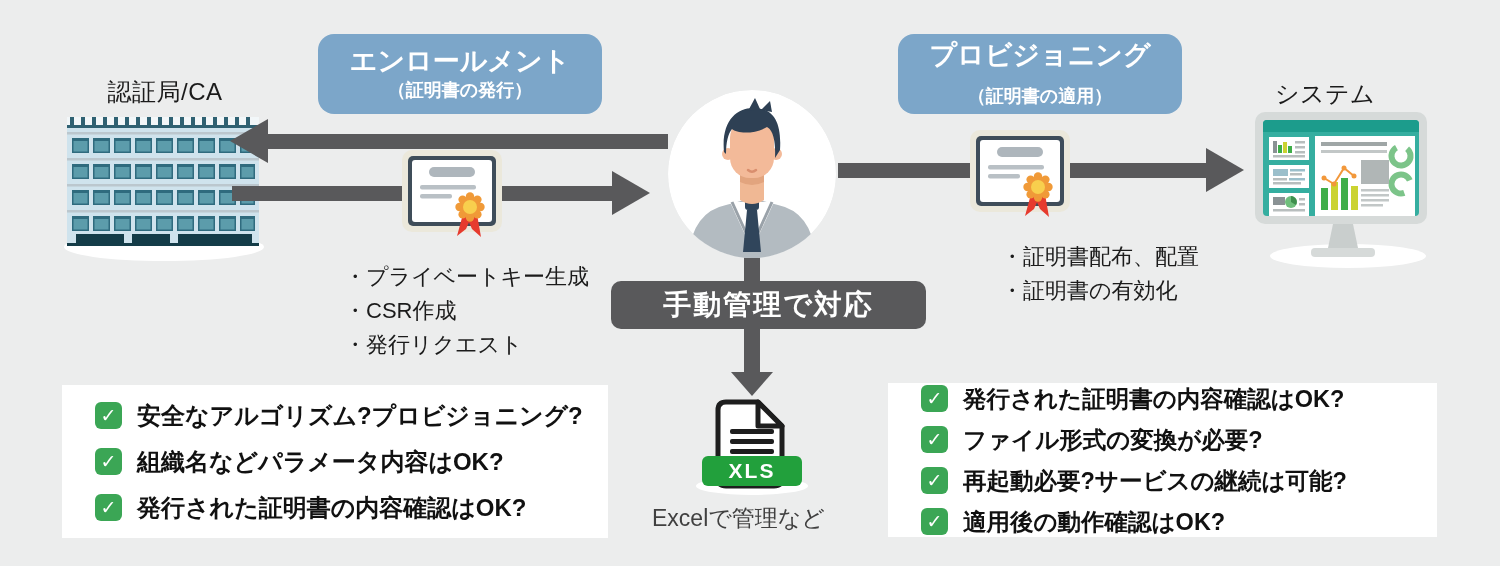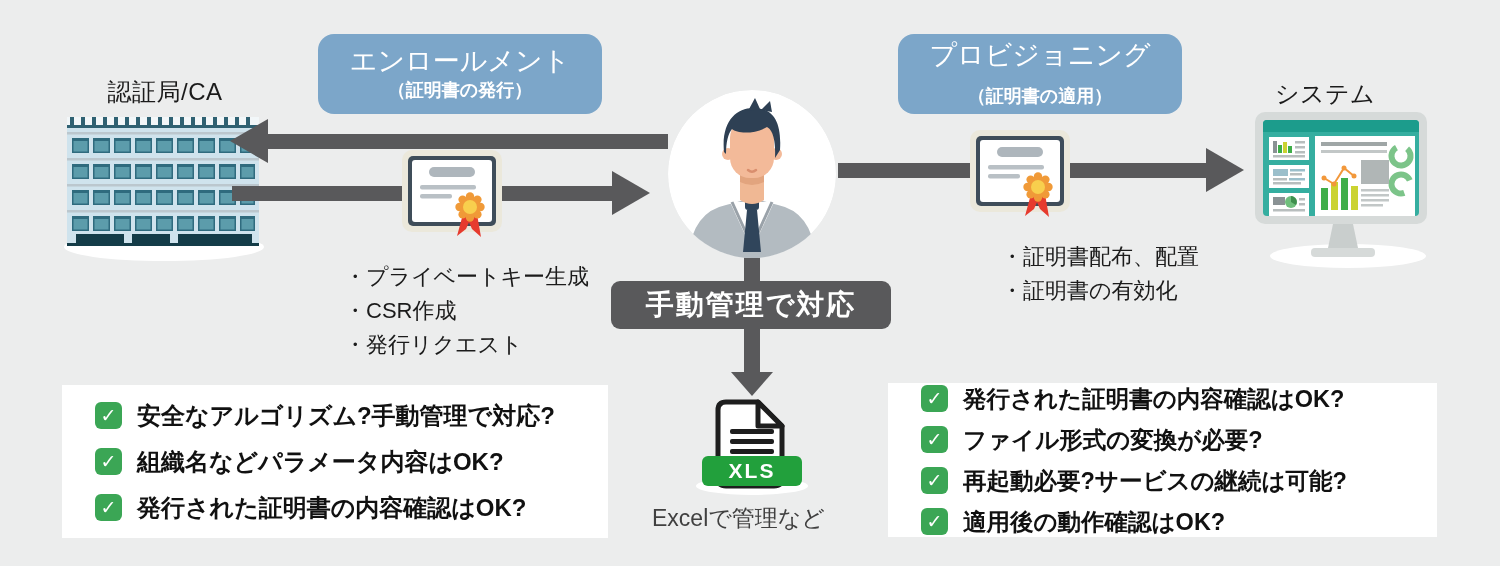--- a/index.html
+++ b/index.html
@@ -7,21 +7,21 @@
   #canvas{position:relative;width:1500px;height:566px;background:#ECEDED;overflow:hidden;}
 
   .abs{position:absolute;}
 
   
   .node-label{font-size:24px;font-weight:500;color:#1b1b1b;text-align:center;letter-spacing:0.5px;}
 
   
   .phase-header{background:#7CA6C9;border-radius:16px;color:#ffffff;text-align:center;
     display:flex;flex-direction:column;justify-content:center;gap:2px;}
-  .phase-title{font-size:27px;font-weight:normal;line-height:30px;}
+  .phase-title{font-size:27px;font-weight:bold;line-height:30px;}
   .phase-subtitle{font-size:18px;font-weight:bold;line-height:25px;}
 
   
   .arrow-bar{background:#59595B;}
   .arrow-head-left{width:0;height:0;border-top:22px solid transparent;border-bottom:22px solid transparent;border-right:38px solid #59595B;}
   .arrow-head-right{width:0;height:0;border-top:22px solid transparent;border-bottom:22px solid transparent;border-left:38px solid #59595B;}
   .arrow-head-down{width:0;height:0;border-left:21px solid transparent;border-right:21px solid transparent;border-top:24px solid #59595B;}
 
   
   .task-list{display:flex;flex-direction:column;}
@@ -253,21 +253,21 @@
 
       <rect x="62" y="28" width="44" height="60" rx="20" fill="#F3BA99"></rect>
       <path d="M80,80 q4,3.5 8,0" stroke="#D98E6E" stroke-width="2.5" fill="none" stroke-linecap="round"></path>
 
       <path d="M56,62 C53,32 68,18 85,18 C104,18 114,30 112,60 L107,68 C108,46 103,39 99,37 C88,44 69,44 64,39 C60,44 58,52 58,64 Z" fill="#2E4054"></path>
       <polygon points="80,21 87,8 92,19" fill="#2E4054"></polygon>
       <polygon points="93,20 102,11 104,22" fill="#2E4054"></polygon>
     </svg>
   </div>
 
-  <div class="abs manual-box" style="left:611px;top:281px;width:280px;height:48px;border-radius:9px;">
+  <div class="abs manual-box" style="left:611px;top:281px;width:315px;height:48px;">
     <span>手動管理で対応</span>
   </div>
 
   <div class="abs arrow-bar" style="left:744px;top:329px;width:16px;height:43px;"></div>
   <div class="abs arrow-head-down" style="left:731px;top:372px;"></div>
 
   <svg class="abs" style="left:694px;top:396px;" width="116" height="100" viewBox="0 0 116 100">
     <ellipse cx="58" cy="90" rx="56" ry="9" fill="#FFFFFF"></ellipse>
     <path d="M32,6 h32 l24,24 v52 q0,8 -8,8 h-48 q-8,0 -8,-8 v-68 q0,-8 8,-8 Z" fill="#FFFFFF" stroke="#1E1E1E" stroke-width="5" stroke-linejoin="round"></path>
     <path d="M64,6 l24,24 h-24 Z" fill="#FFFFFF" stroke="#1E1E1E" stroke-width="5" stroke-linejoin="round"></path>
@@ -374,21 +374,21 @@
         <circle cx="101" cy="66" r="2.5" fill="#F2983B"></circle>
     </g>
 
     <polygon points="80,114 100,114 105,138 75,138" fill="#C9CECD"></polygon>
     <rect x="58" y="138" width="64" height="9" rx="4" fill="#D6DAD9"></rect>
   </svg>
 
   <div class="abs check-card card-left" style="left:62px;top:385px;width:546px;height:153px;">
     <div class="check-row">
       <span class="check-box">✓</span>
-      <span class="check-text">安全なアルゴリズム?手動管理で対応?</span>
+      <span class="check-text">安全なアルゴリズム?プロビジョニング?</span>
     </div>
     <div class="check-row">
       <span class="check-box">✓</span>
       <span class="check-text">組織名などパラメータ内容はOK?</span>
     </div>
     <div class="check-row">
       <span class="check-box">✓</span>
       <span class="check-text">発行された証明書の内容確認はOK?</span>
     </div>
   </div>

